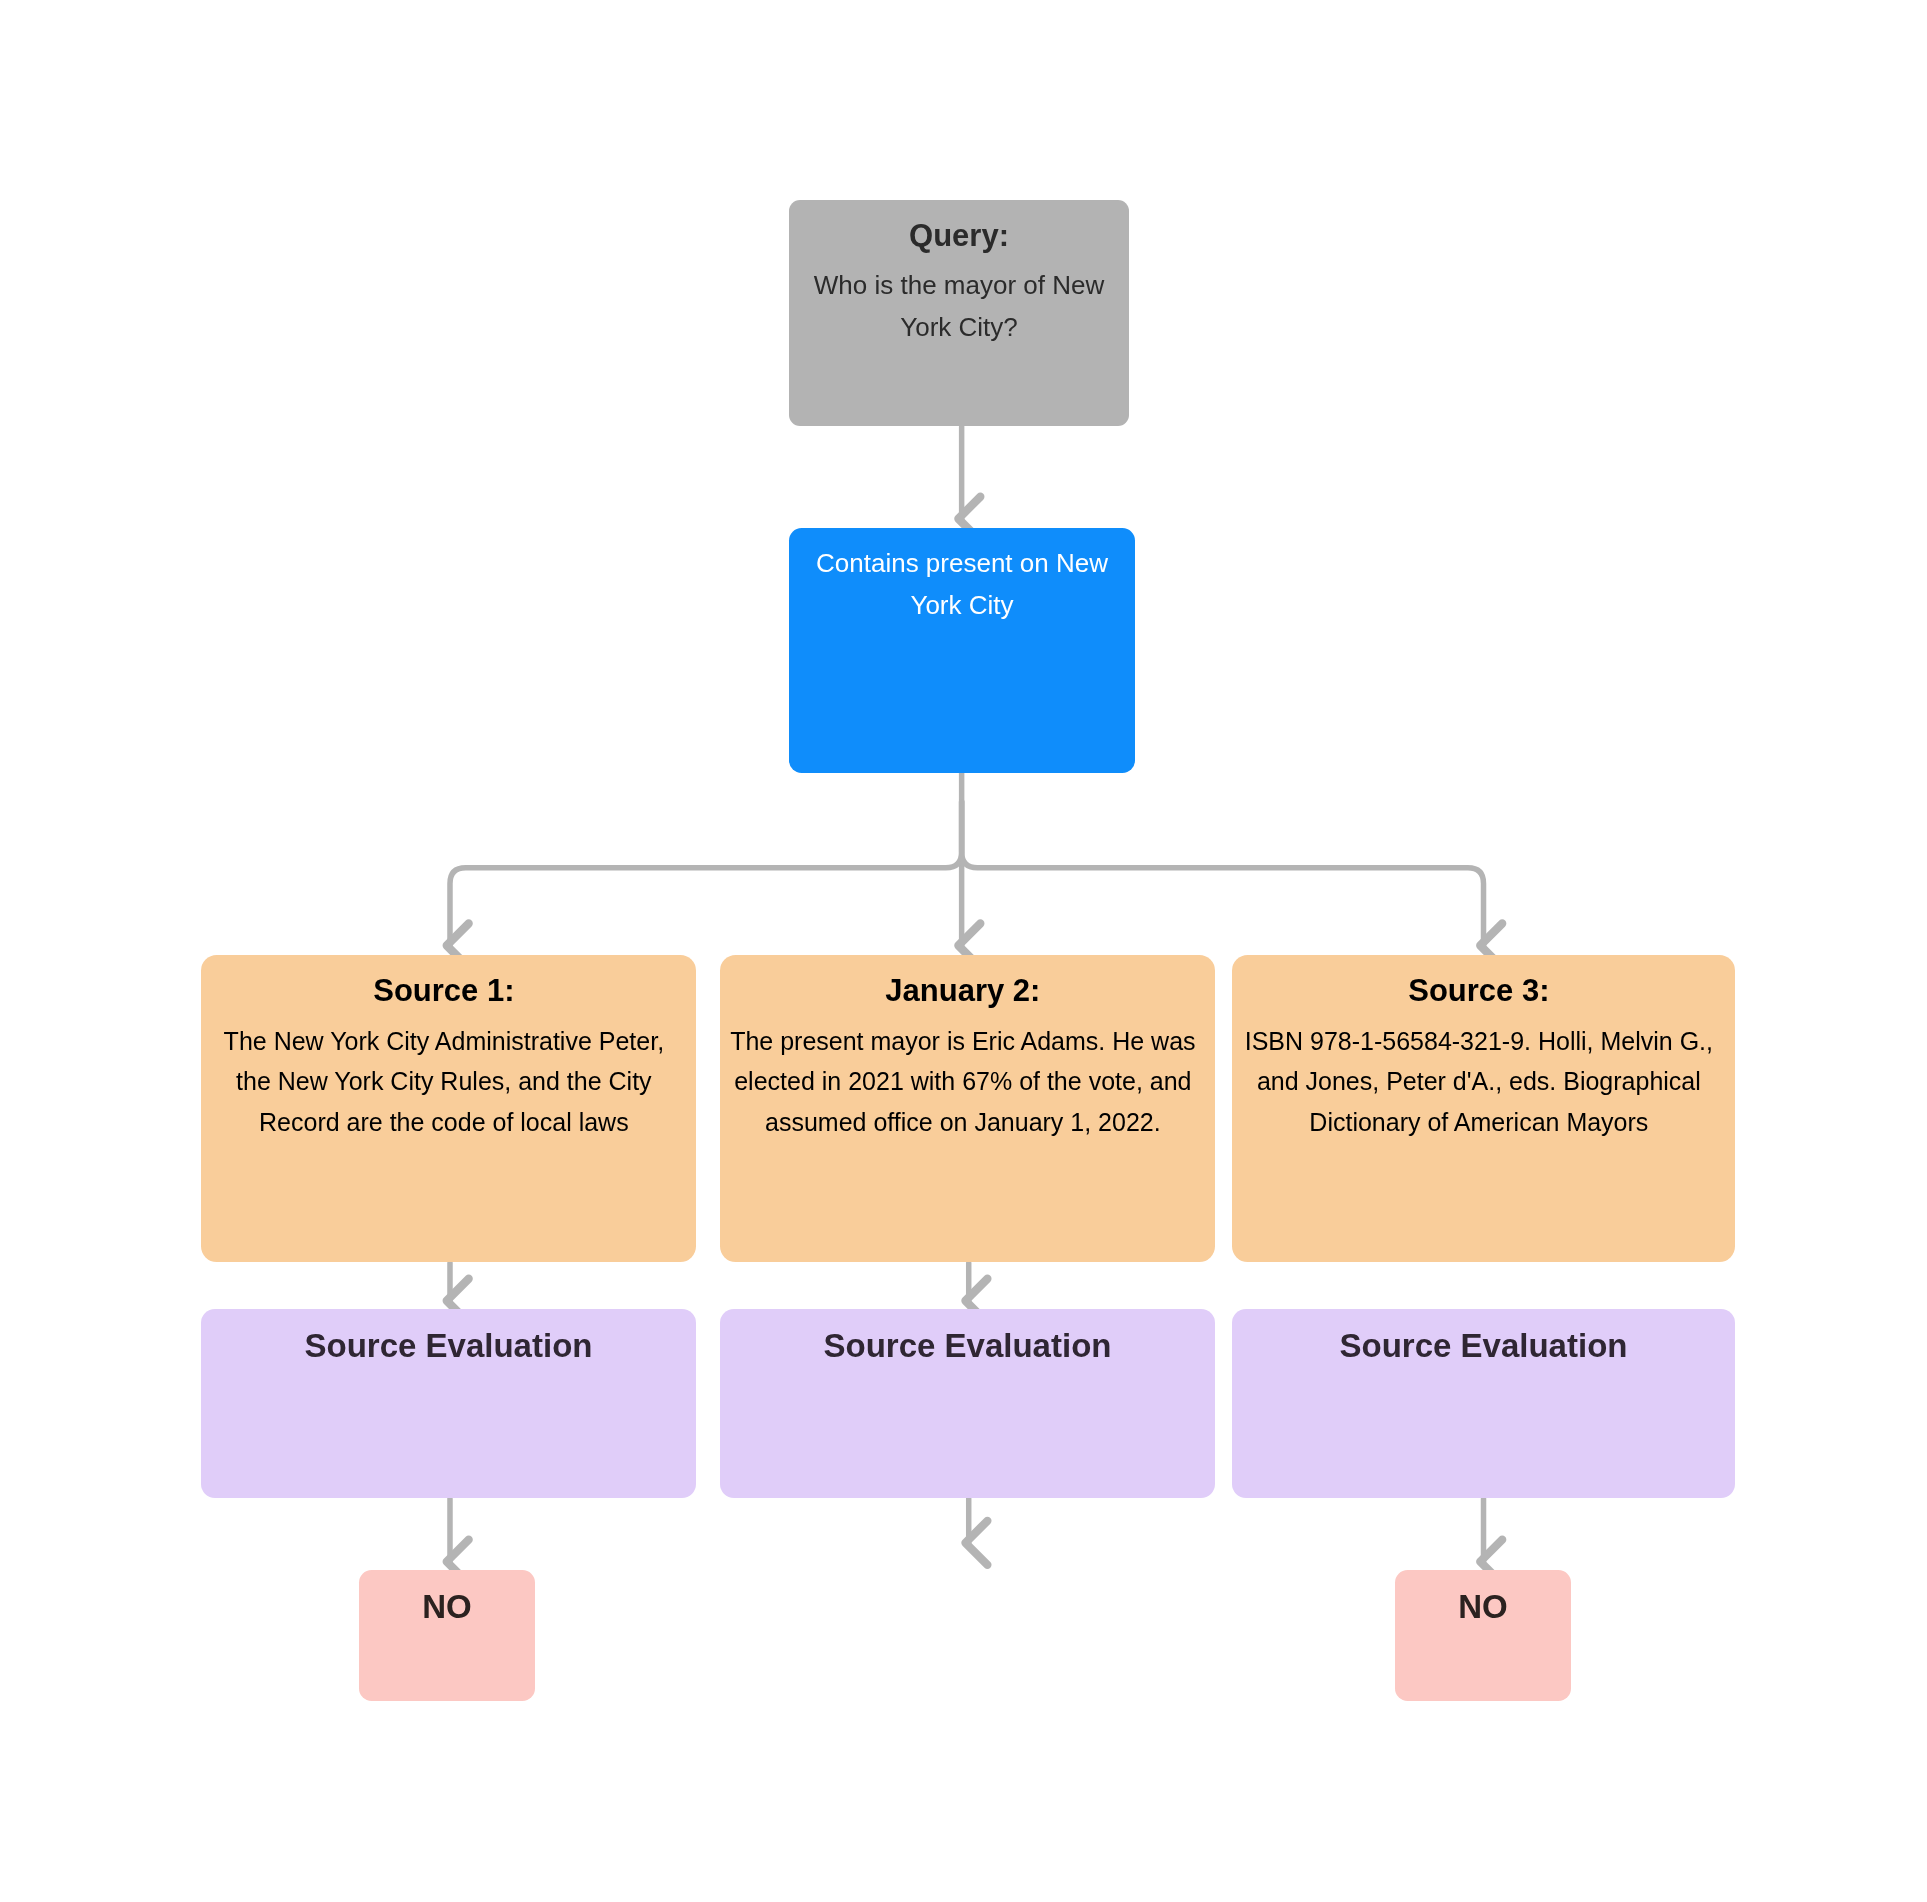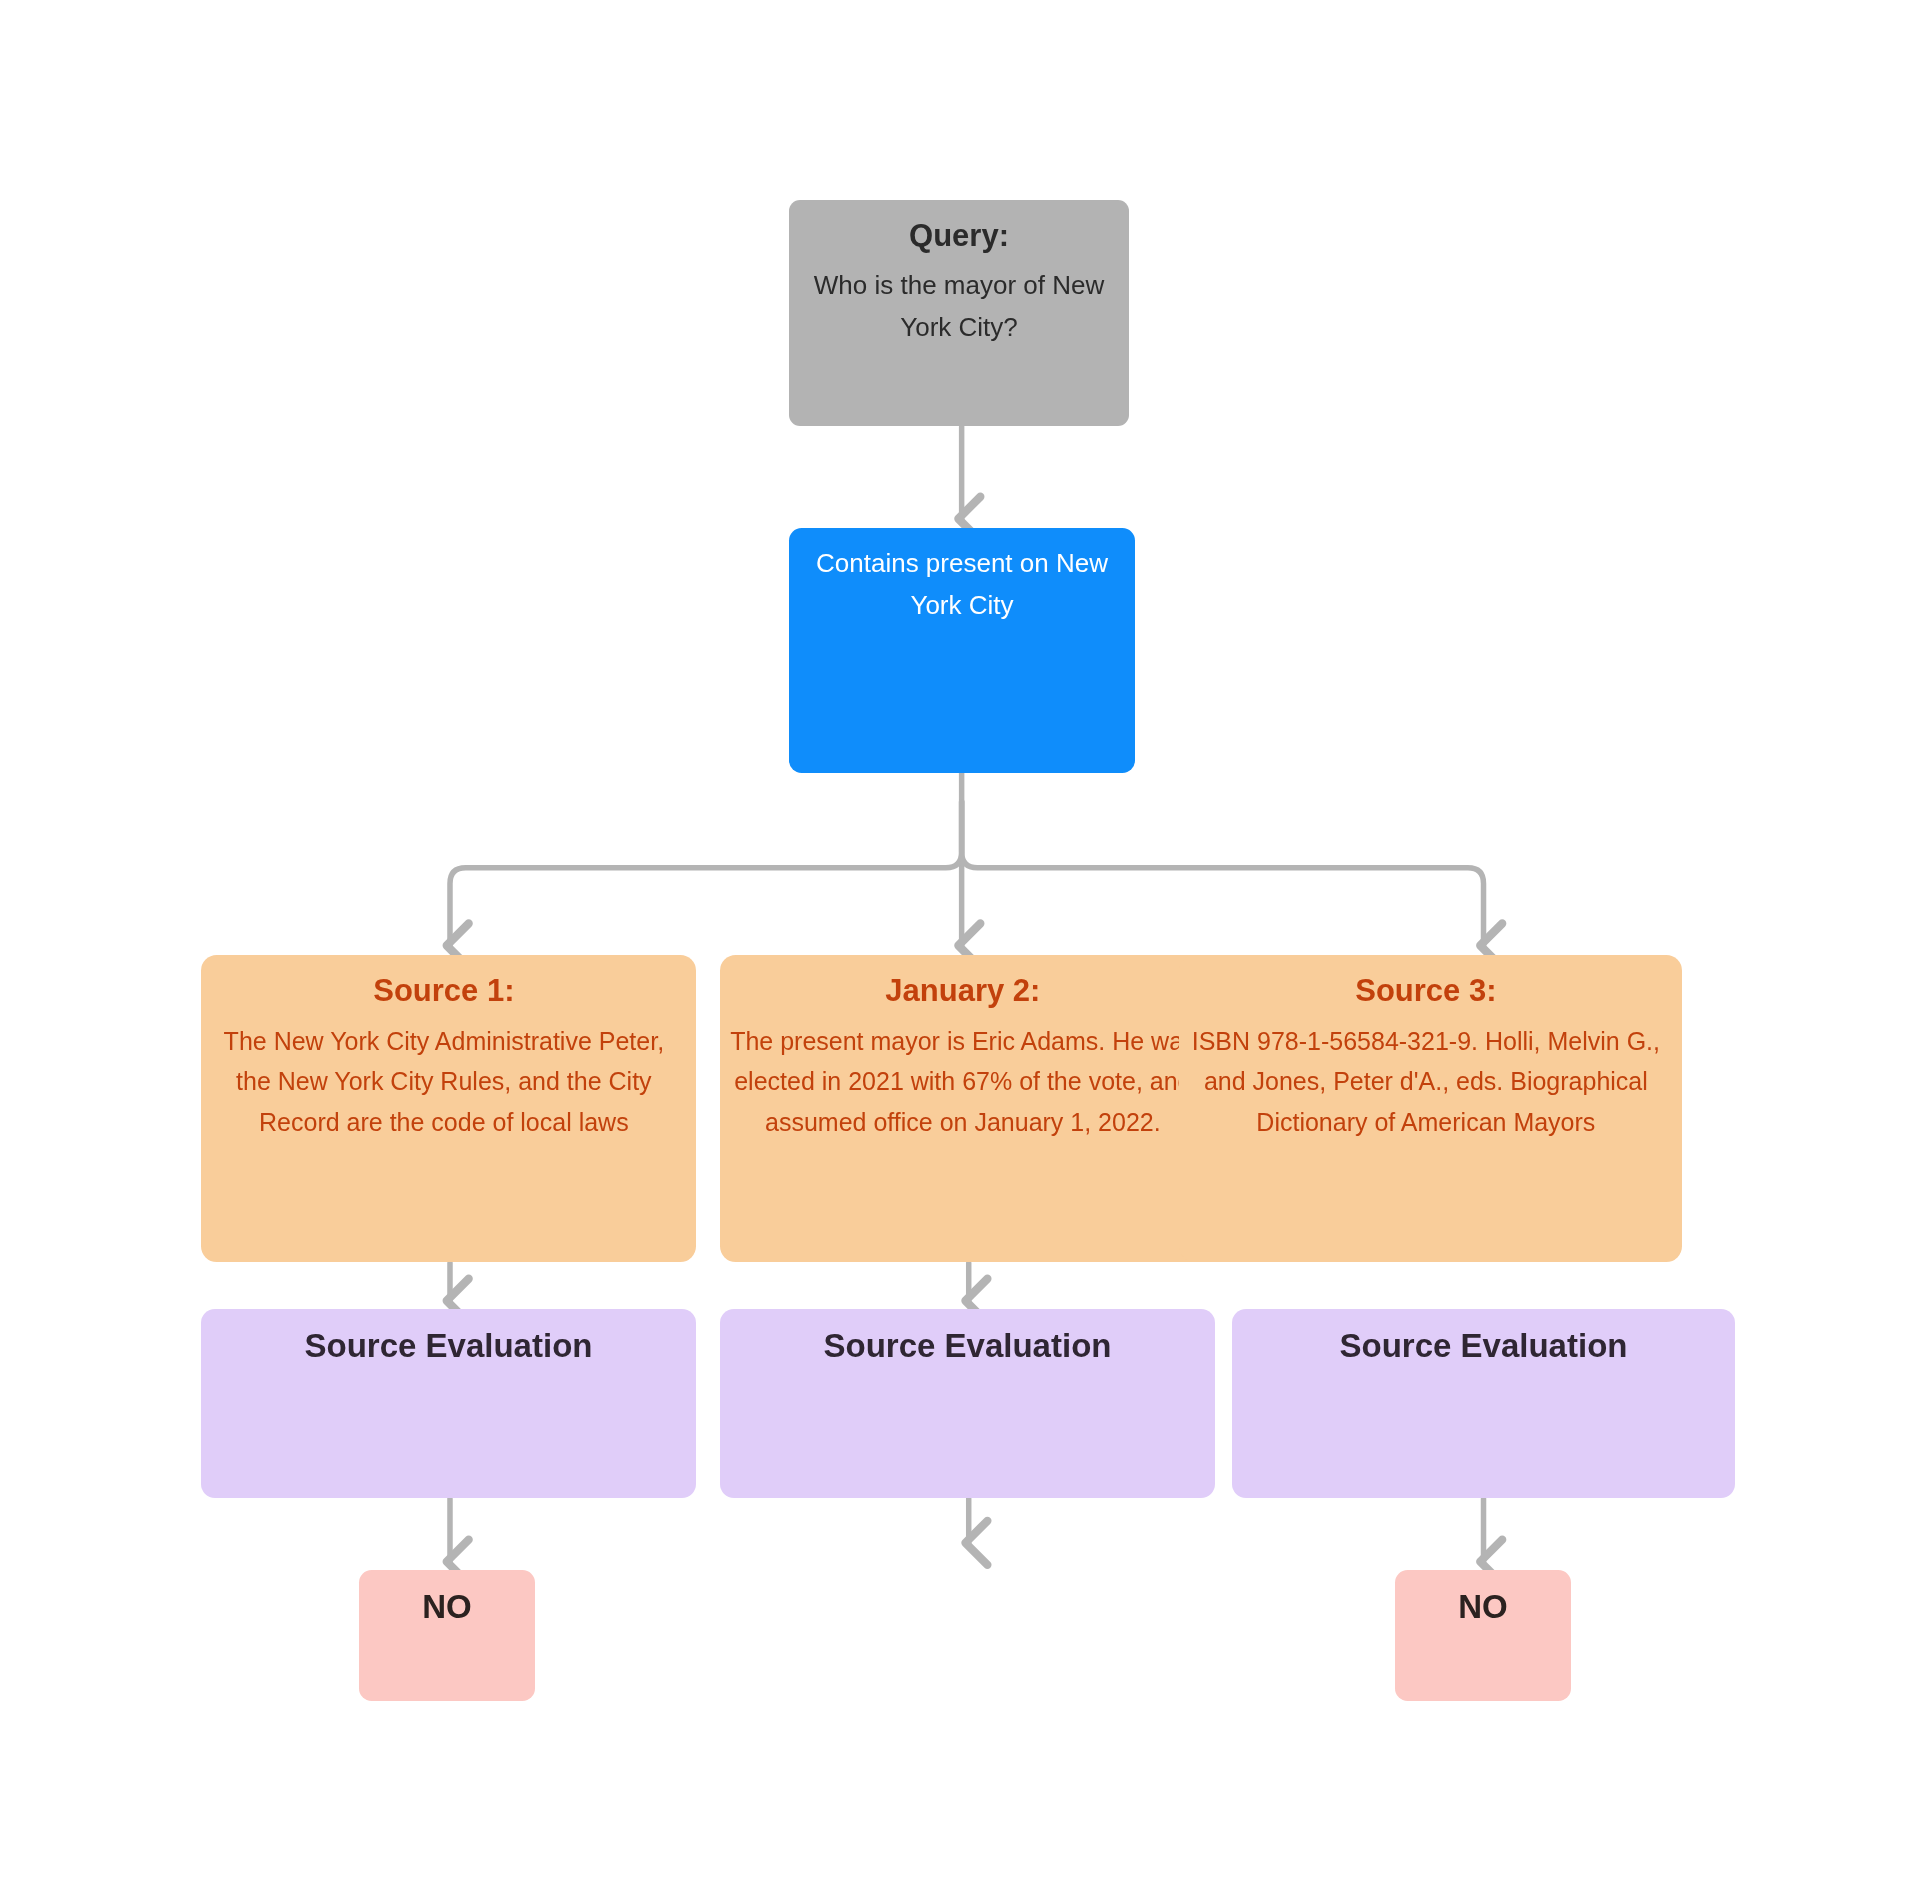--- a/index.html
+++ b/index.html
@@ -68,29 +68,29 @@
   }
   #node-index .title { font-size: 33px; line-height: 1.45; margin-bottom: 4.7px; }
   #node-index .body  { font-size: 26px; }
 
   
   .node-source {
     top: 955px;
     width: 495px;
     height: 307px;
     background: #f9cd9a;
-    color: #c2410c;
+    color: #000000;
     border-radius: 15.7px;
     padding-left: 8px;
   }
   .node-source .title { font-size: 31px; margin-bottom: 7.9px; }
   .node-source .body  { font-size: 25px; }
   #node-source-1 { left: 201px; }
   #node-source-2 { left: 720px; }
-  #node-source-3 { left: 1179px; width: 503px; }
+  #node-source-3 { left: 1232px; width: 503px; }
 
   
   .node-eval {
     top: 1309px;
     width: 495px;
     height: 189px;
     background: #e0cdf9;
     color: #2f2633;
     border-radius: 14px;
   }

